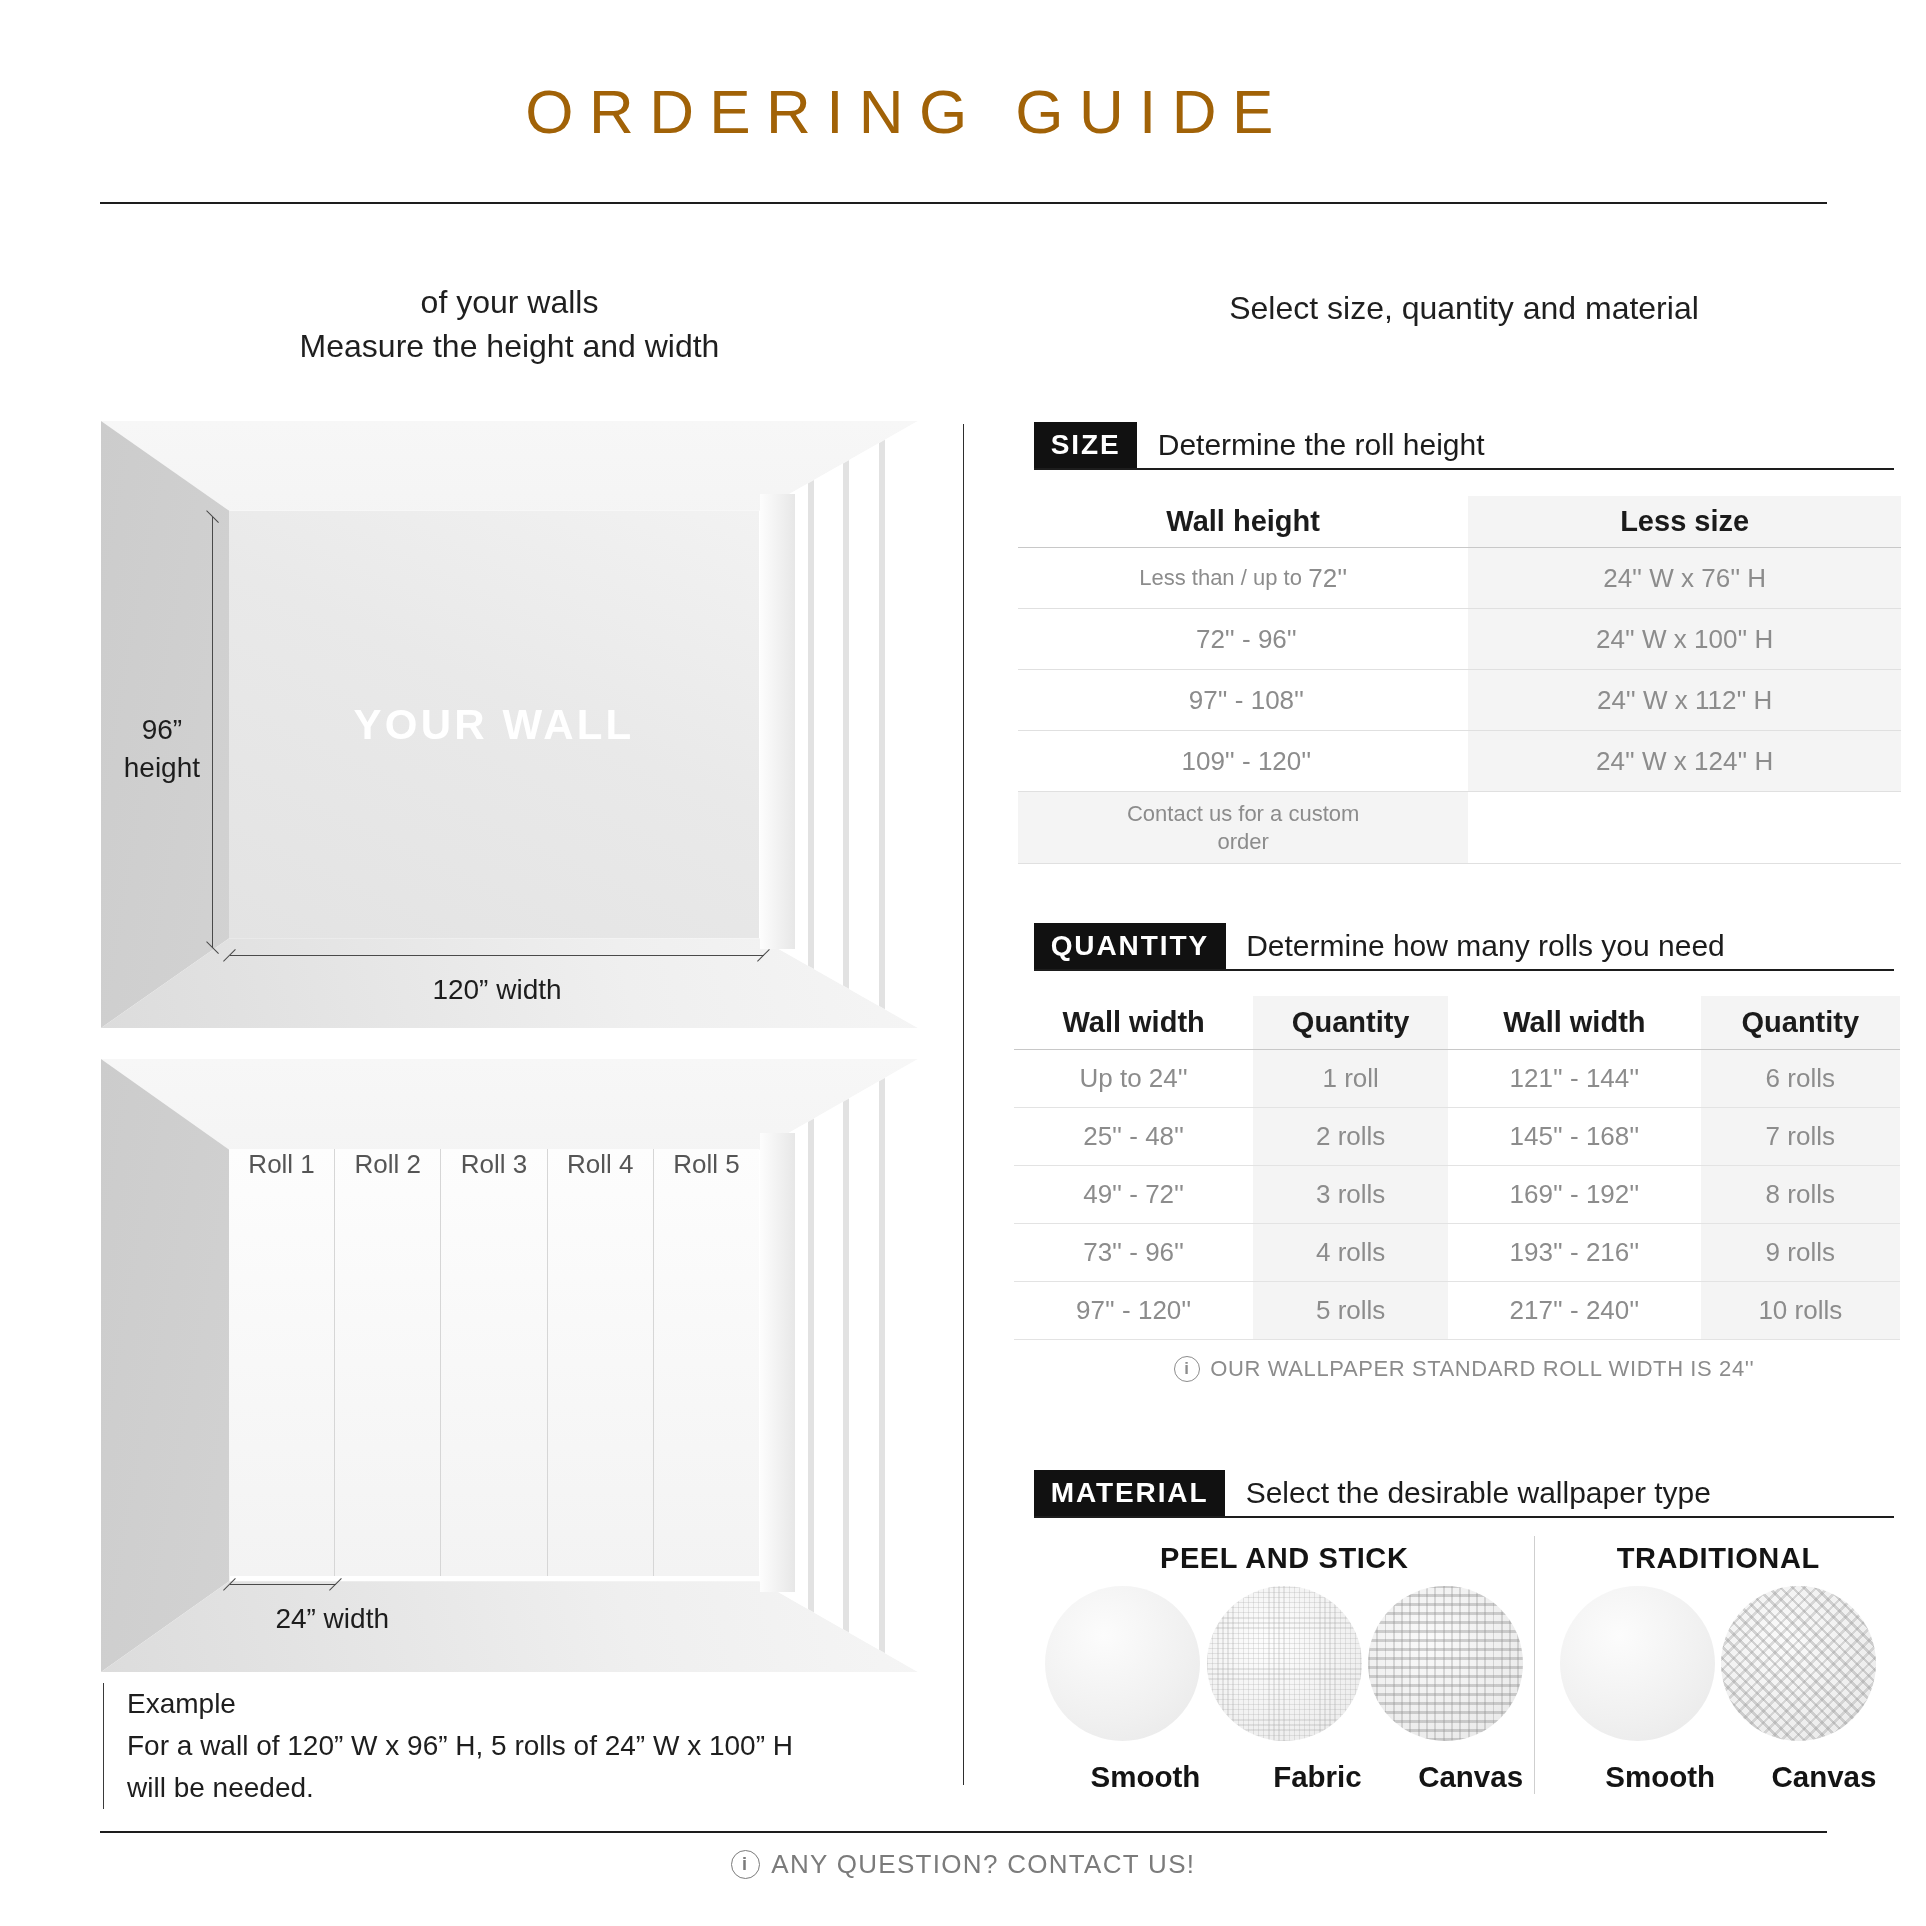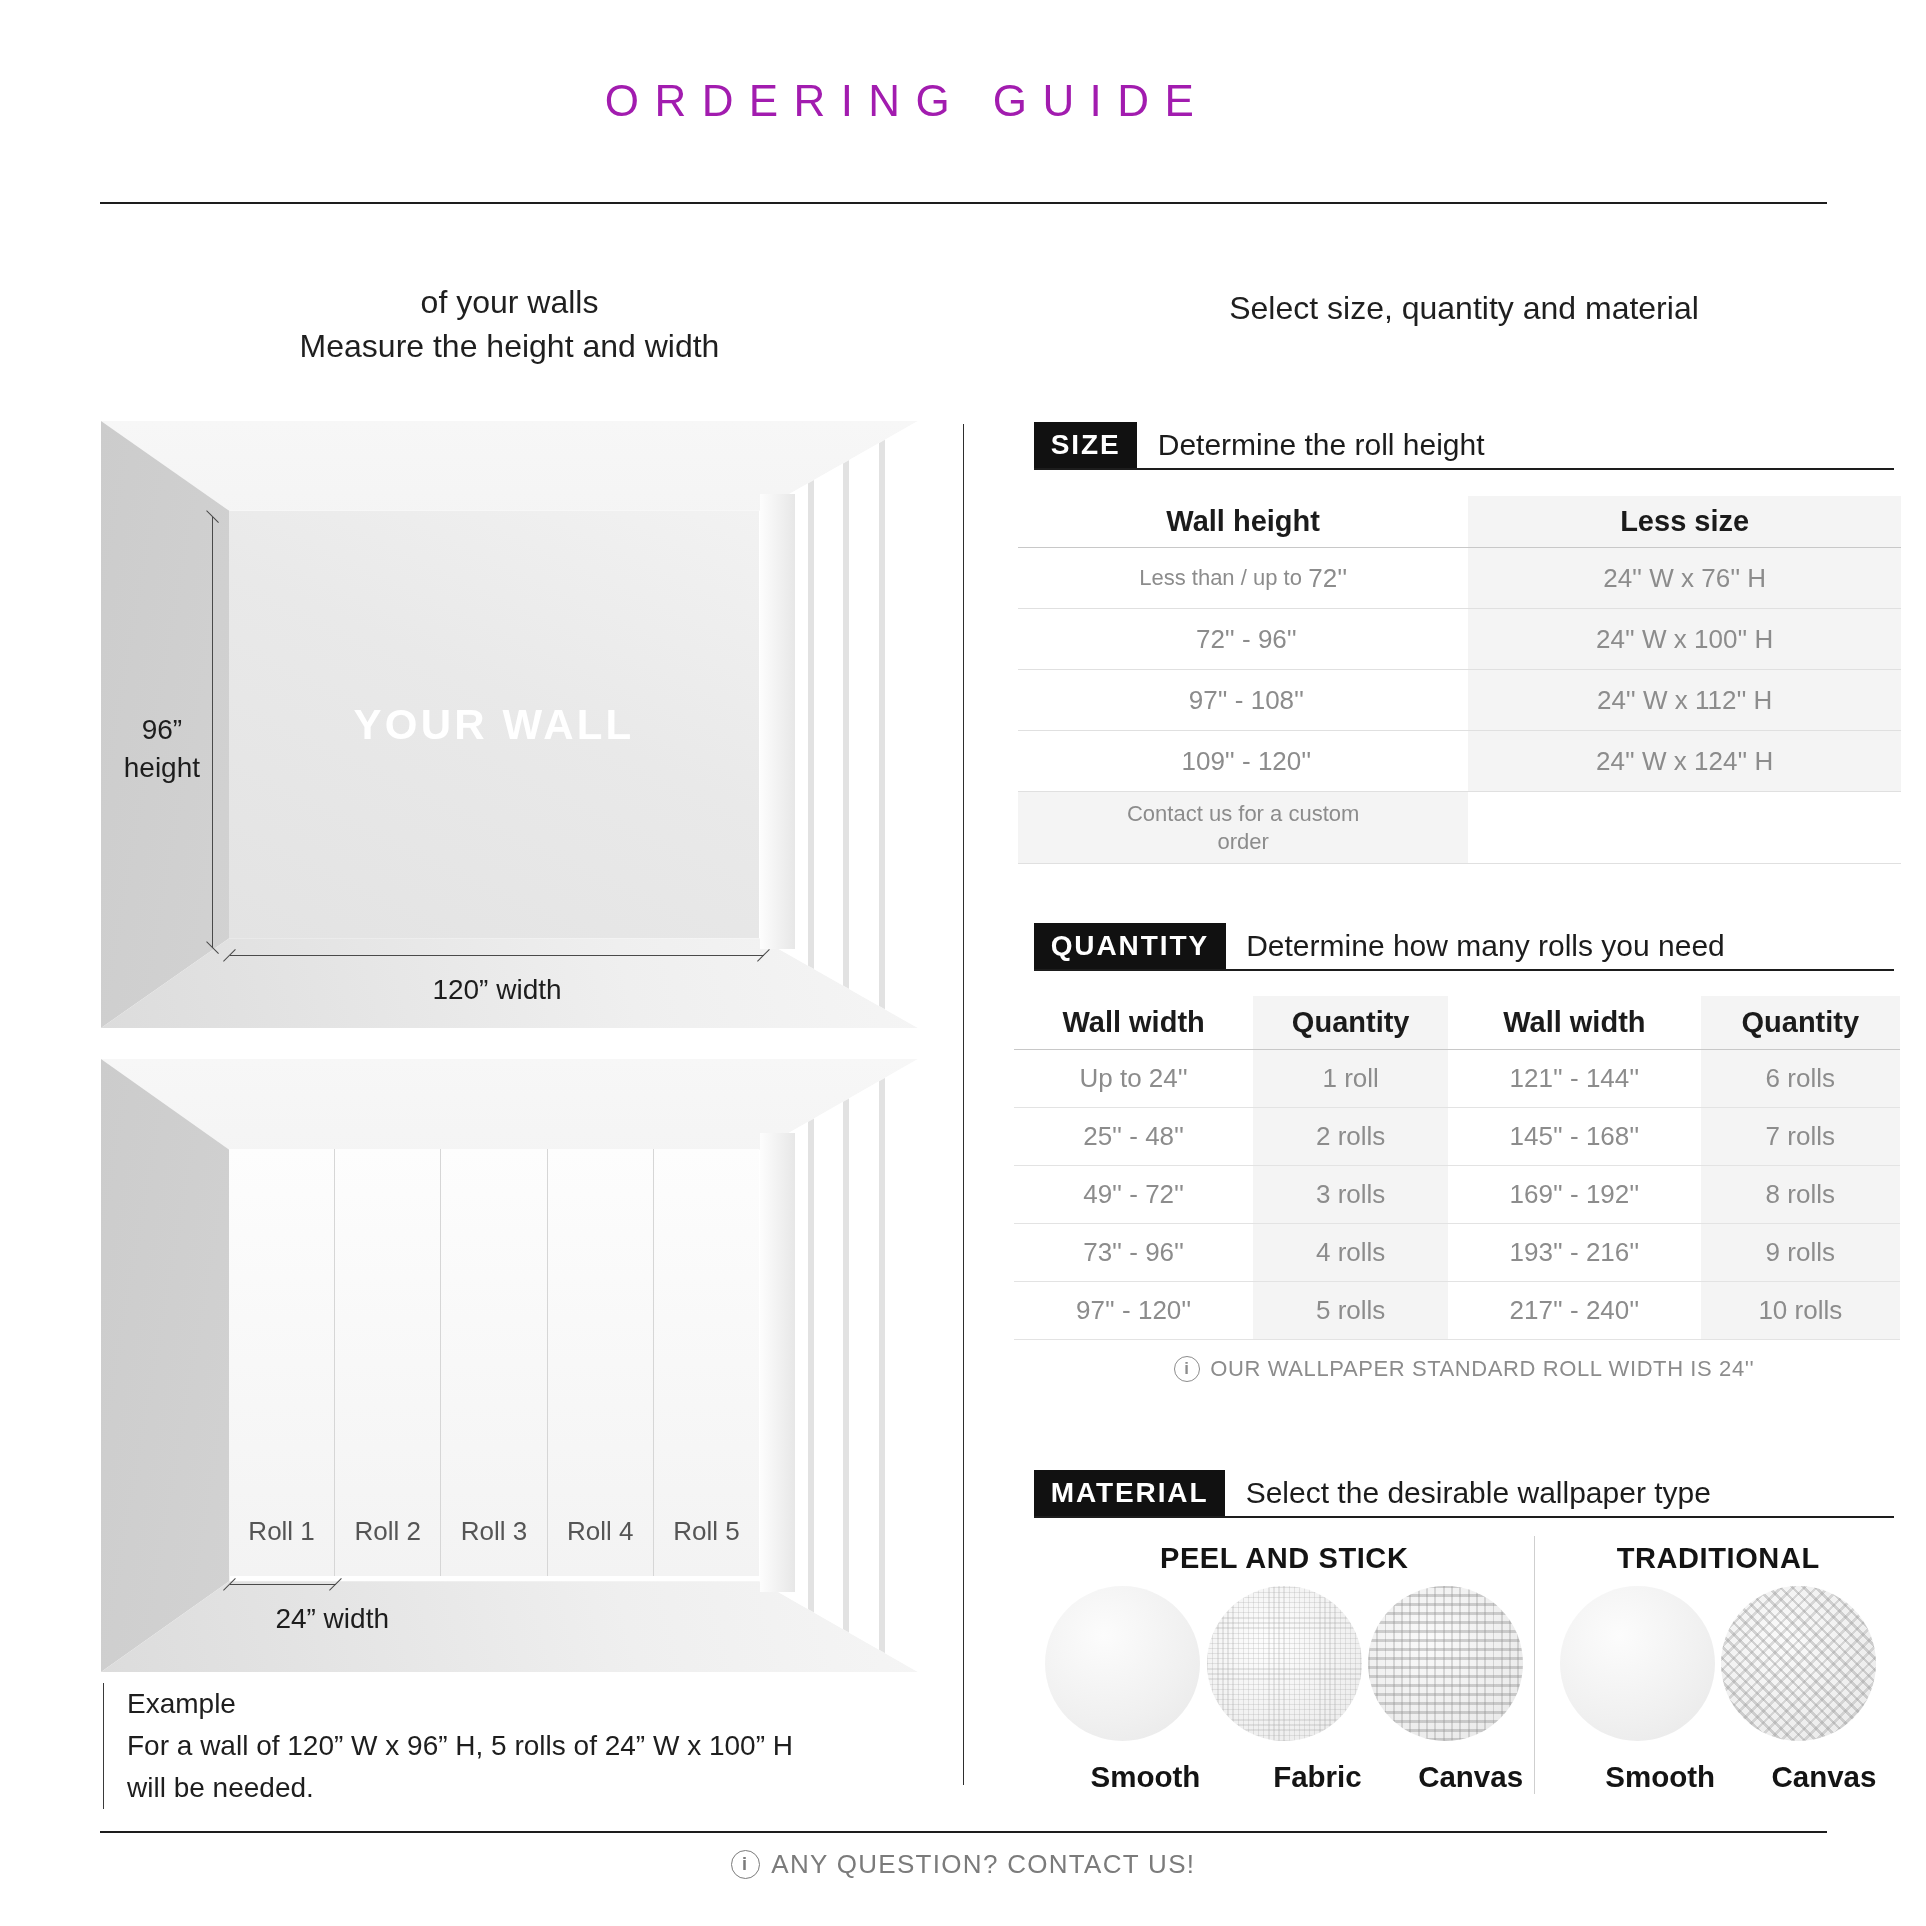--- a/index.html
+++ b/index.html
@@ -1,21 +1,21 @@
 <!DOCTYPE html>
 <html style="font-size:10.3px"><head>
 <meta charset="utf-8">
 <style>
   html,body{margin:0;padding:0;background:#ffffff;}
   .page{position:relative;width:1926px;height:1926px;background:#ffffff;overflow:hidden;
         font-family:"Liberation Sans",sans-serif;color:#1c1c1c;}
 
   
   .title{position:absolute;top:76px;left:0;width:1814px;text-align:center;
-         font-size:44px;font-weight:400;letter-spacing:15.4px;color:#a21caf;}
+         font-size:62px;font-weight:400;letter-spacing:15.4px;color:#a16207;}
   .rule{position:absolute;background:#1d1d1d;height:1.9px;}
   .top-rule{left:100px;width:1727px;top:202px;}
   .footer-rule{left:100px;width:1727px;top:1831px;}
   .col-divider{position:absolute;left:963px;top:424px;width:1.3px;height:1361px;background:#2e2e2e;}
 
   
   .left-heading{position:absolute;left:101px;top:281px;width:817px;text-align:center;
                 font-size:32px;line-height:1.36;color:#1f1f1f;}
   .room{position:absolute;left:101px;width:817px;overflow:hidden;}
   .room1{top:421px;height:607px;}
@@ -32,21 +32,21 @@
   .mullion{position:absolute;top:0;bottom:0;width:5.8px;background:#e2e2e2;}
   .m1{left:86.5%;} .m2{left:90.8%;} .m3{left:95.2%;}
   .pillar{position:absolute;left:80.6%;top:12%;bottom:13%;width:4.3%;
           background:linear-gradient(90deg,#fdfdfd,#e7e7e7);}
   .back-wall{position:absolute;left:128px;top:90px;width:530px;height:427px;
              background:linear-gradient(205deg,#f2f2f2 0%,#e9e9e9 45%,#e3e3e3 100%);
              display:flex;align-items:center;justify-content:center;}
   .your-wall{font-size:42px;font-weight:700;letter-spacing:3.2px;color:#ffffff;}
   .panels{position:absolute;left:128px;top:90px;width:530px;height:427px;display:flex;}
   .panel{flex:1 1 0;background:linear-gradient(180deg,#fdfdfd 0%,#f3f3f3 100%);
-         border-right:1.3px solid #d6d6d6;display:flex;align-items:flex-end;justify-content:center;}
+         border-right:1.3px solid #d6d6d6;display:flex;align-items:flex-start;justify-content:center;}
   .panel:last-child{border-right:none;}
   .panel span{font-size:26px;color:#555555;padding-bottom:29.5px;}
 
   .vdim{position:absolute;left:111px;top:96px;width:1.3px;height:431px;background:#4a4a4a;}
   .vdim::before,.vdim::after{content:"";position:absolute;left:-7.7px;width:16.7px;height:1.3px;
         background:#4a4a4a;transform:rotate(45deg);}
   .vdim::before{top:-0.6px;} .vdim::after{bottom:-0.6px;}
   .hdim{position:absolute;height:1.3px;background:#4a4a4a;}
   .hdim::before,.hdim::after{content:"";position:absolute;top:-7.7px;width:1.3px;height:16.7px;
         background:#4a4a4a;transform:rotate(45deg);}

